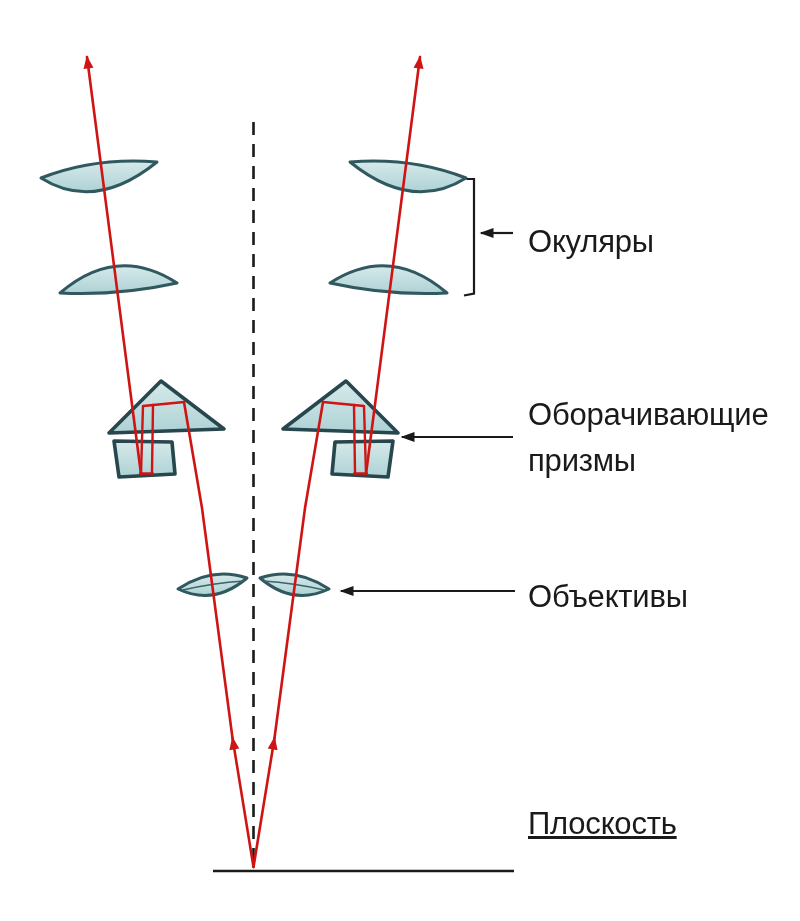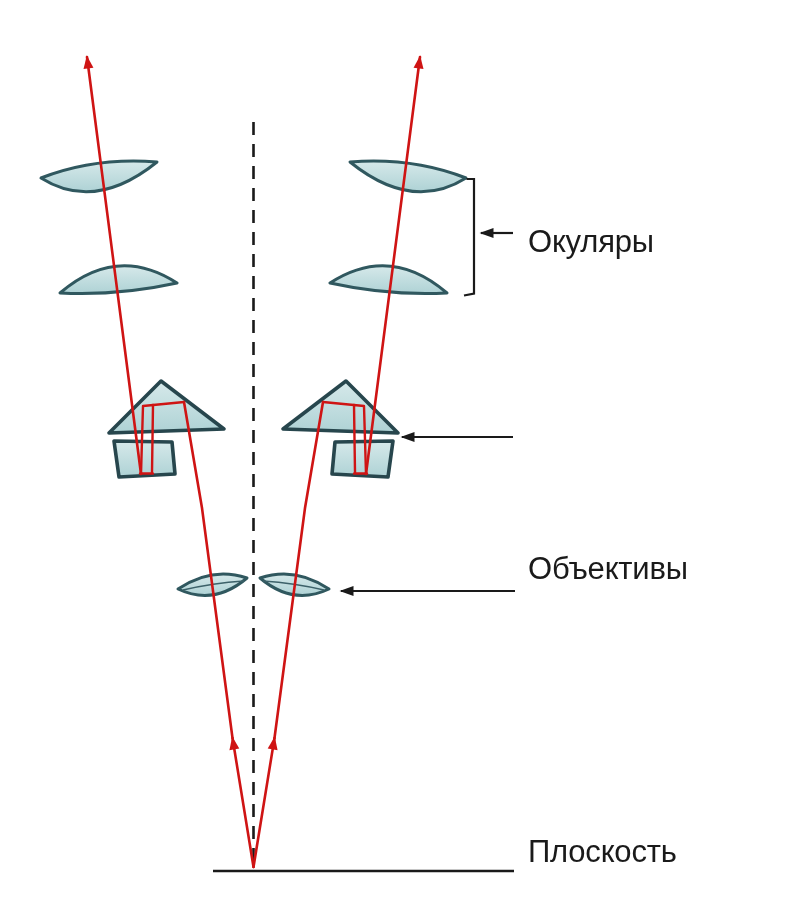--- a/index.html
+++ b/index.html
@@ -72,20 +72,24 @@
 
     <path class="ink-thin" d="M466.5,179 H474 V293.5 L464,295.5"></path>
 
     <line class="ink-thin" x1="513" y1="233" x2="481" y2="233" marker-end="url(#arrowInk)"></line>
     <line class="ink-thin" x1="513" y1="437" x2="402" y2="437" marker-end="url(#arrowInk)"></line>
     <line class="ink-thin" x1="515" y1="591" x2="341" y2="591" marker-end="url(#arrowInk)"></line>
   </svg>
 
   <div class="diagram-label" style="left:528px;top:219px;">Окуляры</div>
 
+  <div class="diagram-label" style="left:528px;top:392px;">
+    <div>Оборачивающие</div>
+    <div>призмы</div>
+  </div>
 
-  <div class="diagram-label" style="left:528px;top:546px;">Объективы</div>
+  <div class="diagram-label" style="left:528px;top:574px;">Объективы</div>
 
-  <div class="diagram-label" style="left:528px;top:829px;">
+  <div class="diagram-label" style="left:528px;top:801px;text-decoration:underline;">
     <div>Плоскость</div>
   </div>
 
 </div>
 
 </body></html>

